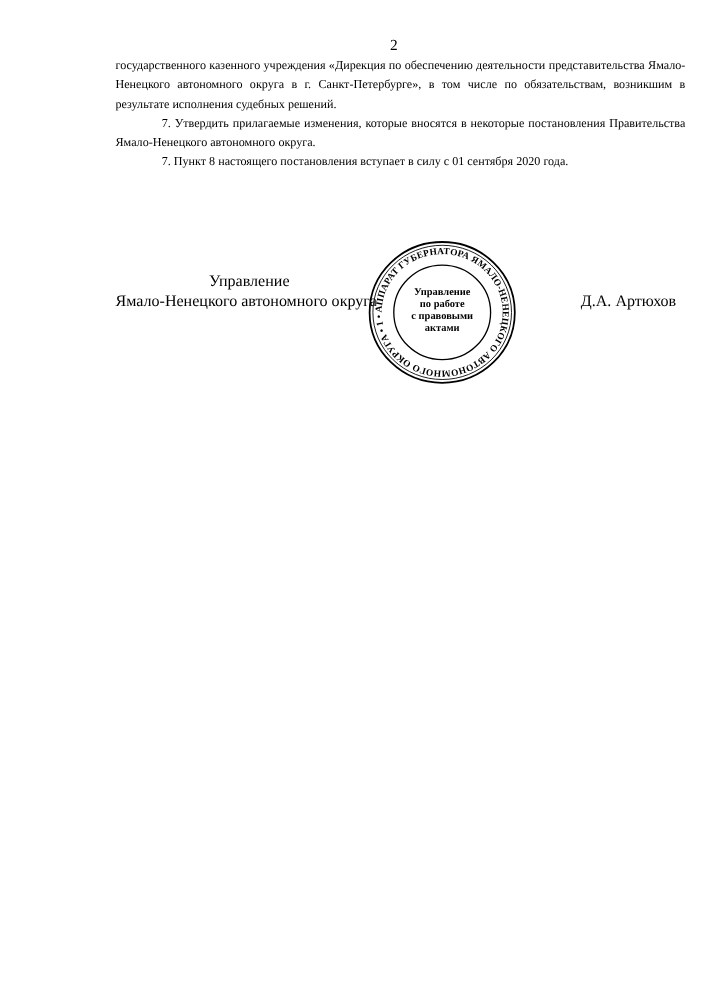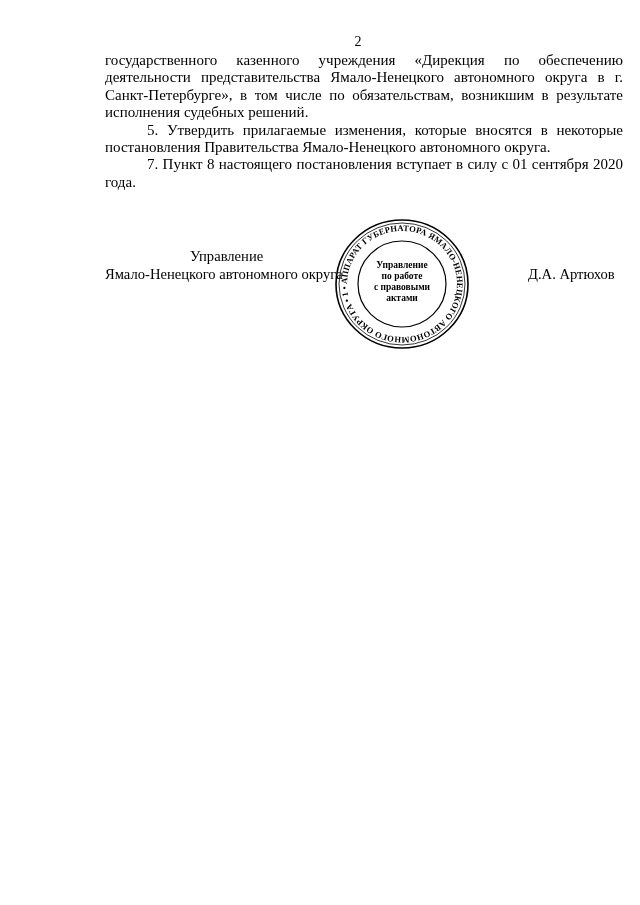--- a/index.html
+++ b/index.html
@@ -1,37 +1,37 @@
 <!DOCTYPE html>
 <html><head>
   <meta charset="utf-8">
   <style>
     html, body { margin: 0; padding: 0; background: #ffffff; }
     body { width: 640px; height: 905px; position: relative; overflow: hidden;
            font-family: "Liberation Serif", "DejaVu Serif", serif; color: #000; }
     .page-num { position: absolute; top: 34px; left: 0; width: 640px; text-align: center;
                 font-size: 14px; margin-left: 38px; }
-    .body-text { position: absolute; left: 105px; top: 52px; width: 518px; font-size: 15px;
+    .body-text { position: absolute; left: 105px; top: 52px; width: 518px; font-size: 11px;
                  line-height: 17.4px; }
     .body-text p { margin: 0; text-align: justify; }
     .body-text p.indent { text-indent: 42px; }
     .sig-title { position: absolute; top: 248px; left: 190px; font-size: 14.6px; }
     .sig-org { position: absolute; top: 266px; left: 105px; font-size: 14.6px; }
     .sig-name { position: absolute; top: 266px; left: 528px; font-size: 14.6px; }
     .stamp { position: absolute; left: 334px; top: 218px; width: 136px; height: 132px; }
   </style>
 </head>
 <body>
 
 <div>
   <div class="page-num">2</div>
 
   <div class="body-text">
     <p>государственного казенного учреждения «Дирекция по обеспечению деятельности представительства Ямало-Ненецкого автономного округа в г. Санкт-Петербурге», в том числе по обязательствам, возникшим в результате исполнения судебных решений.</p>
-    <p class="indent">5. Утвердить прилагаемые изменения, которые вносятся в некоторые постановления Правительства Ямало-Ненецкого автономного округа.</p>
+    <p class="indent">7. Утвердить прилагаемые изменения, которые вносятся в некоторые постановления Правительства Ямало-Ненецкого автономного округа.</p>
     <p class="indent">7. Пункт 8 настоящего постановления вступает в силу с 01 сентября 2020 года.</p>
   </div>
 
   <div class="sig-title">Управление</div>
   <div class="sig-org">Ямало-Ненецкого автономного округа</div>
   <div class="sig-name">Д.А. Артюхов</div>
 
   <svg class="stamp" viewBox="0 0 136 132">
     <defs>
       <path id="ringPath" d="M 68,66 m -55,0 a 55,53 0 1,1 110,0 a 55,53 0 1,1 -110,0"></path>

